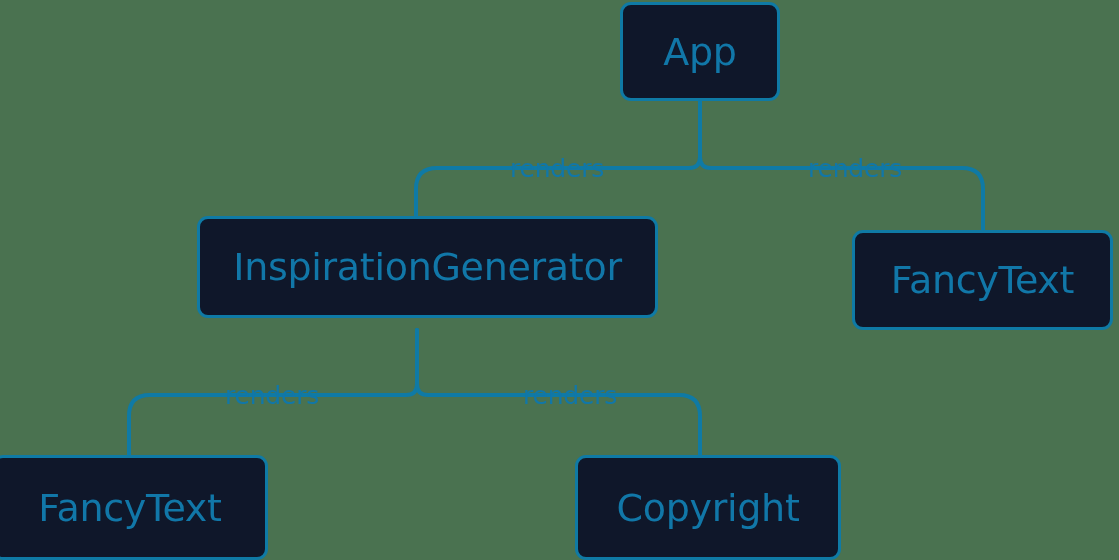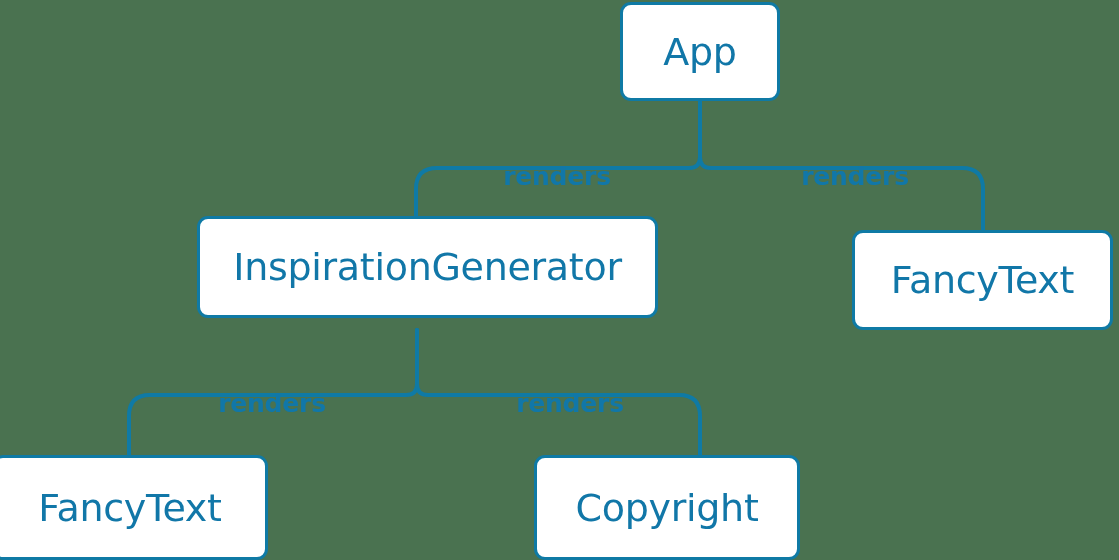--- a/index.html
+++ b/index.html
@@ -21,45 +21,44 @@
   #edges {
     position: absolute;
     left: 0;
     top: 0;
     width: 1119px;
     height: 560px;
   }
   .node {
     position: absolute;
     box-sizing: border-box;
-    background: #ffffff;
+    background: #0f172a;
     border: 3px solid #0f7aa5;
     border-radius: 11px;
     display: flex;
     align-items: center;
     justify-content: center;
     color: #1177a8;
     font-family: "DejaVu Sans", sans-serif;
     font-size: 38px;
     font-weight: 400;
     letter-spacing: -0.3px;
     white-space: nowrap;
     z-index: 2;
   }
   .edge-label {
     position: absolute;
     transform: translate(-50%, -50%);
     color: #1177a8;
     font-family: "DejaVu Sans", sans-serif;
     font-size: 25px;
-    font-weight: 700;
+    font-weight: 400;
     letter-spacing: -0.2px;
     white-space: nowrap;
     z-index: 3;
-    margin-top: 8px;
   }
 </style>
 </head>
 <body>
 
 <div id="diagram">
 
   <svg id="edges" viewBox="0 0 1119 560" xmlns="http://www.w3.org/2000/svg">
     <g fill="none" stroke="#0f7aa5" stroke-width="4" stroke-linecap="round" stroke-linejoin="round">
       <path d="M 700 101 L 700 157 Q 700 168 689 168 L 437 168 Q 416 168 416 189 L 416 228"></path>
@@ -78,21 +77,21 @@
   </div>
 
   <div class="node" style="left:852px; top:230px; width:261px; height:100px;">
     <span>FancyText</span>
   </div>
 
   <div class="node" style="left:-8px; top:455px; width:276px; height:105px;">
     <span>FancyText</span>
   </div>
 
-  <div class="node" style="left:534px; top:455px; width:266px; height:105px;">
+  <div class="node" style="left:575px; top:455px; width:266px; height:105px;">
     <span>Copyright</span>
   </div>
 
   <div class="edge-label" style="left:557px; top:168px;">renders</div>
 
   <div class="edge-label" style="left:855px; top:168px;">renders</div>
 
   <div class="edge-label" style="left:272px; top:395px;">renders</div>
 
   <div class="edge-label" style="left:570px; top:395px;">renders</div>

